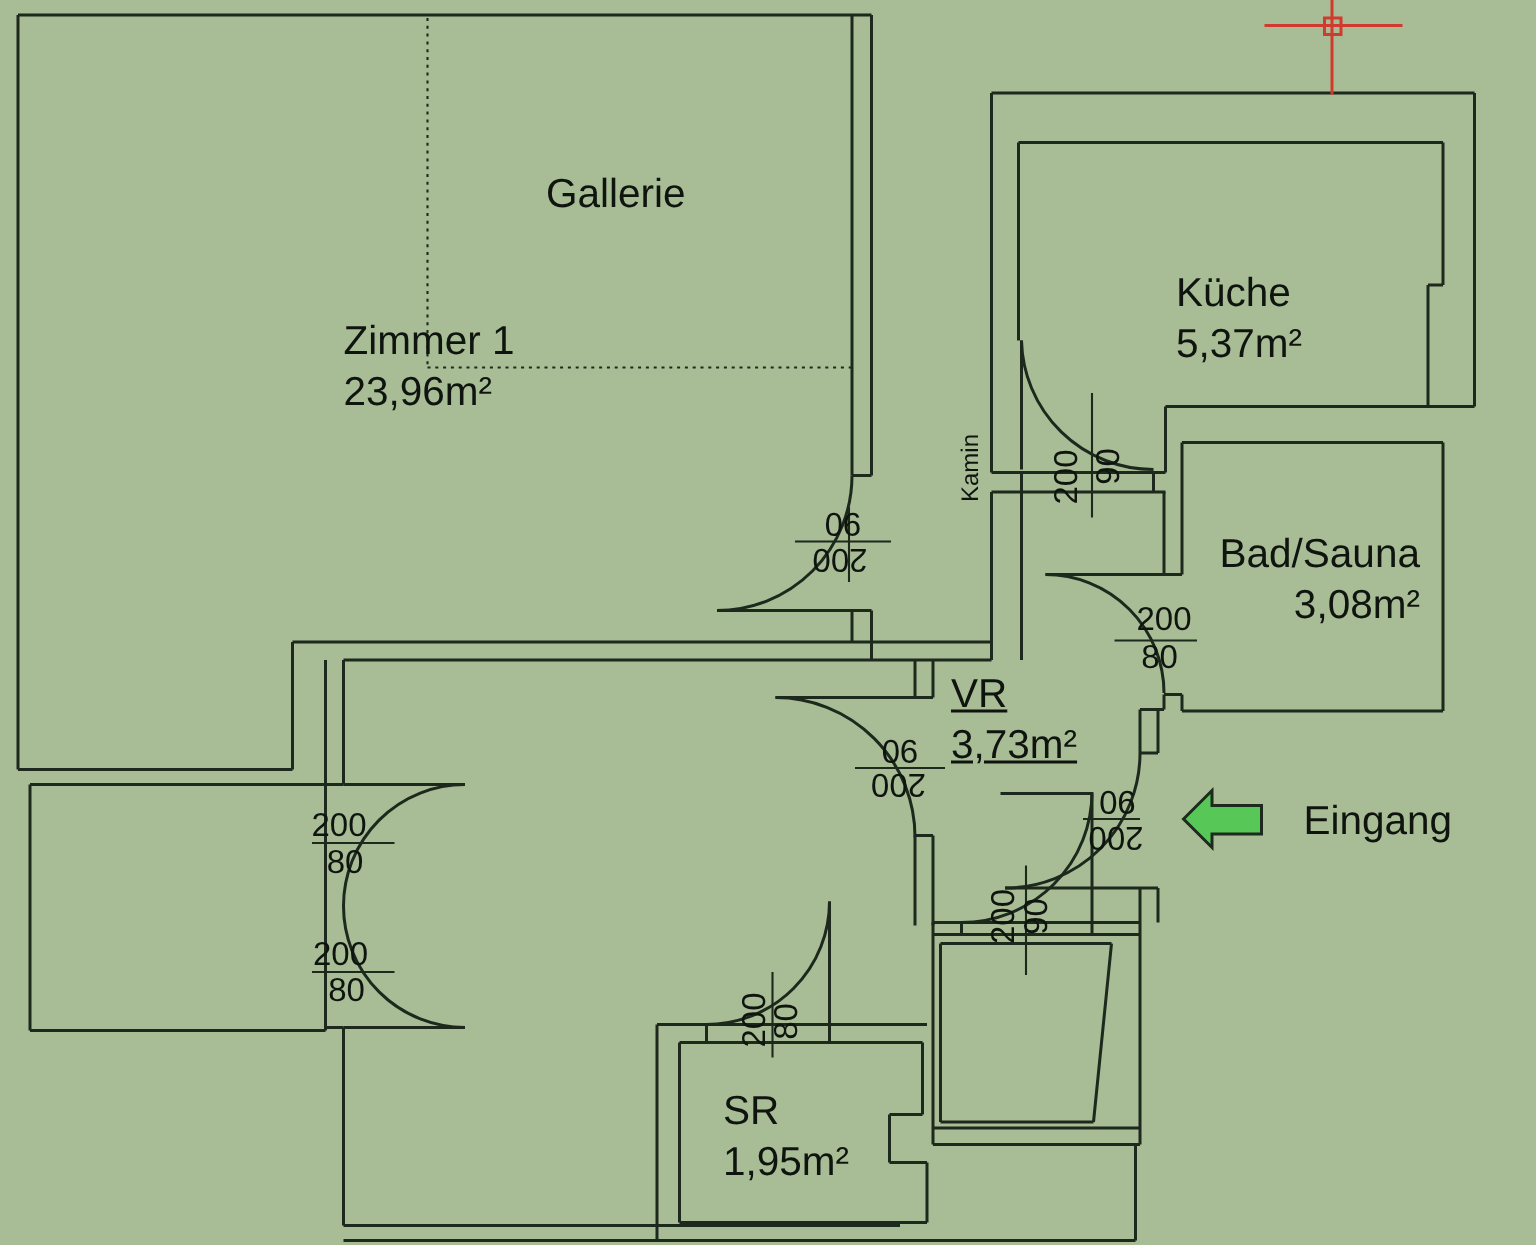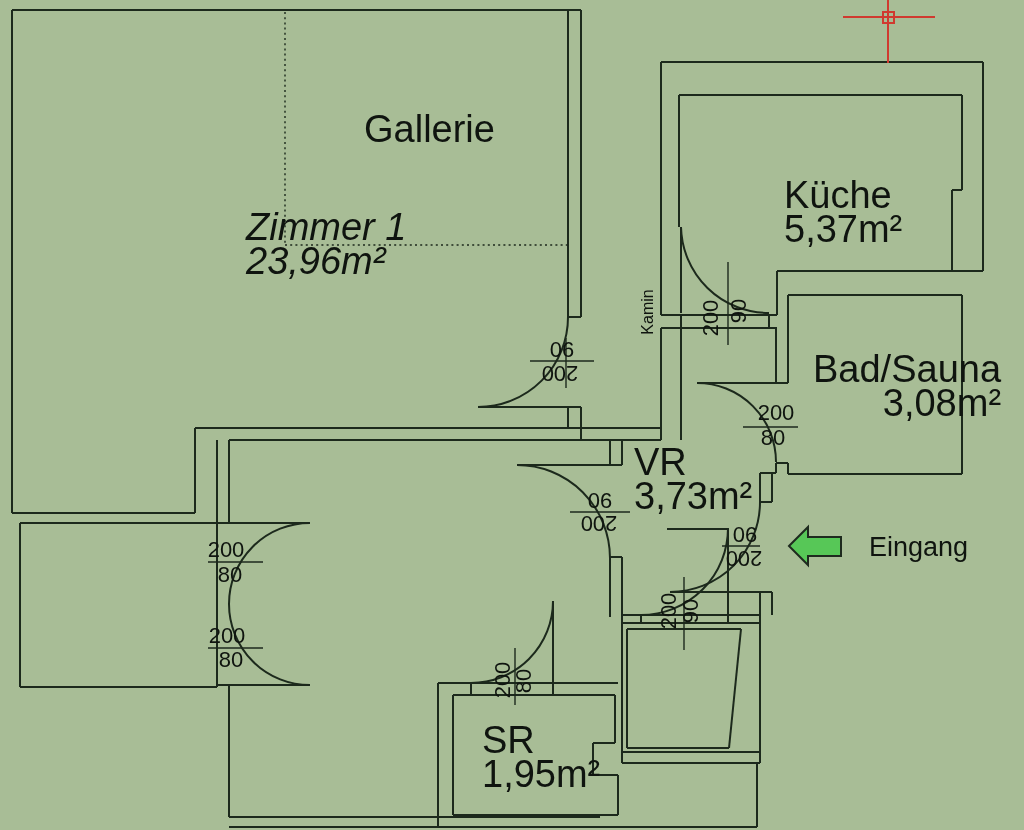--- a/index.html
+++ b/index.html
@@ -16,21 +16,21 @@
     background:var(--background);
     font-family:"Liberation Sans", sans-serif;
     color:var(--text);
   }
   .stage svg{position:absolute;left:0;top:0;}
   svg line, svg path, svg polyline, svg rect{stroke:var(--line);fill:none;stroke-width:2;}
   svg .thin line{stroke-width:1.4;}
   svg .dashed line{stroke-width:1.4;stroke-dasharray:2 3.2;}
   svg .red line, svg .red rect{stroke:var(--red);stroke-width:2;}
   svg polygon.arrow{fill:var(--arrow_fill);stroke:var(--arrow_stroke);stroke-width:2;}
-  .lbl{position:absolute;white-space:nowrap;line-height:34px;font-size:38px;}
+  .lbl{position:absolute;white-space:nowrap;line-height:34px;font-size:27px;}
   .lbl span{display:block;}
   .dim{position:absolute;font-size:22px;line-height:22px;white-space:nowrap;}
   .ctr{transform:translate(-50%,-50%);}
   .r180{transform:translate(-50%,-50%) rotate(180deg);}
   .r90{transform:translate(-50%,-50%) rotate(-90deg);}
   .small{font-size:16px;}
   .entr{font-size:27px;margin-left:20px;}
 </style>
 </head>
 <body>
@@ -186,35 +186,35 @@
 
     <g class="red">
       <line x1="843" y1="17" x2="935" y2="17"></line>
       <line x1="888" y1="0" x2="888" y2="63"></line>
       <rect x="883" y="12" width="11" height="11"></rect>
     </g>
 
     <polygon class="arrow" points="789,546 808,527 808,537 841,537 841,556 808,556 808,565"></polygon>
   </svg>
 
-  <div class="lbl" style="left:246px;top:210px;font-style:italic;">
+  <div class="lbl" style="left:229px;top:210px;">
     <span>Zimmer 1</span>
     <span>23,96m²</span>
   </div>
   <div class="lbl" style="left:342px;top:566px;">
   </div>
   <div class="lbl" style="left:784px;top:178px;">
     <span>Küche</span>
     <span>5,37m²</span>
   </div>
   <div class="lbl" style="left:813px;top:352px;text-align:right;">
     <span>Bad/Sauna</span>
     <span>3,08m²</span>
   </div>
-  <div class="lbl" style="left:634px;top:445px;">
+  <div class="lbl" style="left:634px;top:445px;text-decoration:underline;">
     <span>VR</span>
     <span>3,73m²</span>
   </div>
   <div class="lbl" style="left:482px;top:723px;">
     <span>SR</span>
     <span>1,95m²</span>
   </div>
 
   <div class="lbl" style="left:364px;top:112px;">Gallerie</div>
   <div class="lbl small r90" style="left:648px;top:312px;">Kamin</div>

